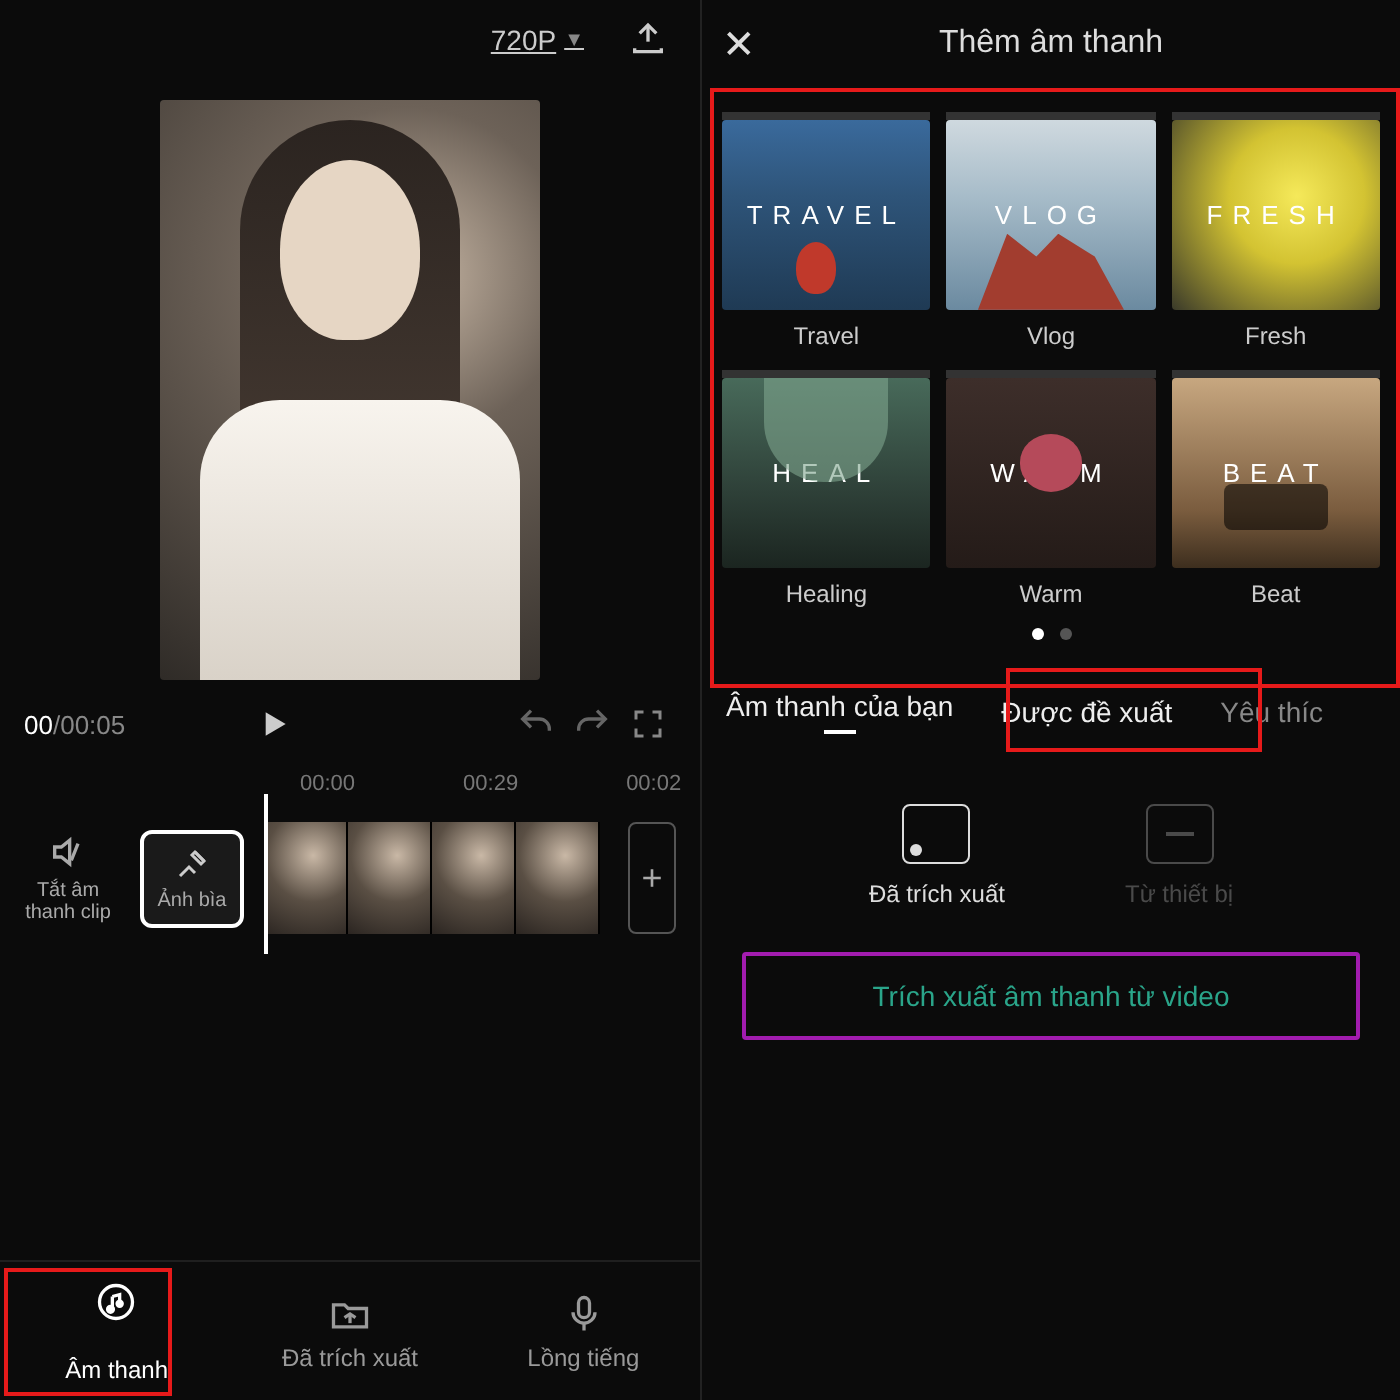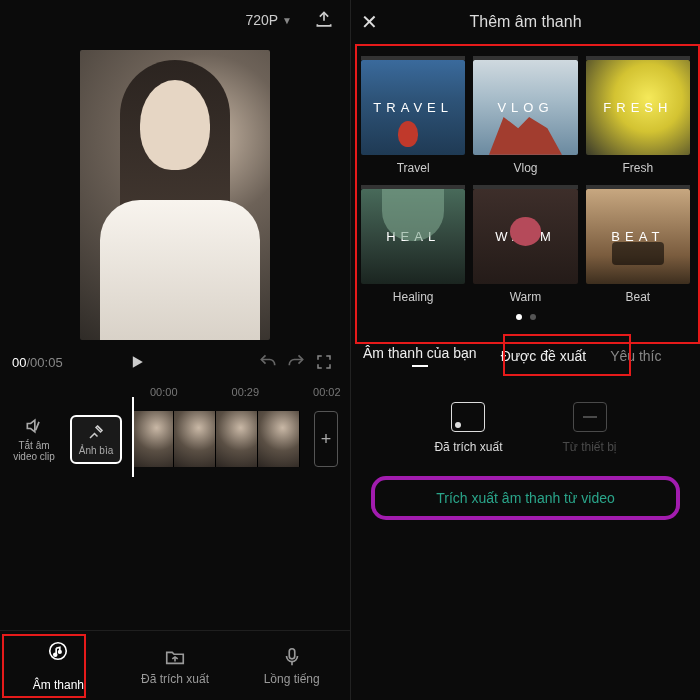--- a/index.html
+++ b/index.html
@@ -25,20 +25,21 @@
   
   .left-top {
     height: 40px;
     display: flex;
     align-items: center;
     justify-content: flex-end;
     padding: 0 12px;
     gap: 18px;
     color: #ccc;
     font-size: 14px;
+    text-decoration: underline;
   }
   .res-select { display: flex; align-items: center; gap: 4px; cursor: pointer; }
   .chev { font-size: 10px; color: #888; }
 
   
   .preview-wrap {
     flex: 0 0 auto;
     display: flex;
     justify-content: center;
     padding: 10px 0 4px 0;
@@ -310,23 +311,23 @@
     display:flex; align-items:flex-end; justify-content:flex-start;
     padding:3px;
   }
   .ext-opt.enabled { color:#ddd; }
   .ext-opt.disabled { color:#4a4a4a; }
   .note-dot { width:6px; height:6px; border-radius:50%; background:currentColor; }
   .minus { width:14px; height:2px; background:currentColor; margin:auto; }
 
   .extract-btn {
     margin: 6px 20px 0 20px;
-    border: 4px solid #a21caf;
+    border: 2px solid #a21caf;
     color: #2aa58a;
-    border-radius: 15px;
+    border-radius: 2px;
     height: 44px;
     display: flex;
     align-items: center;
     justify-content: center;
     font-size: 14px;
   }
 
   svg { display: block; }
 </style>
 </head>
@@ -393,21 +394,21 @@
       <span>00:00</span>
       <span>00:29</span>
       <span>00:02</span>
     </div>
     <div class="track-row">
       <div class="side-tool">
         <svg width="20" height="20" viewBox="0 0 24 24" fill="none" stroke="#aaa" stroke-width="2">
           <path d="M4 9v6h4l5 4V5L8 9H4z"></path>
             <path d="M18 7l-4 10"></path>
         </svg>
-        <span>Tắt âm video clip</span>
+        <span>Tắt âm thanh clip</span>
       </div>
       <div class="side-tool cover">
         <svg width="18" height="18" viewBox="0 0 24 24" fill="none" stroke="#ccc" stroke-width="2">
           <path d="M4 20l6-6 4 4"></path>
             <path d="M14 4l6 6"></path>
             <path d="M14 4l-2 2 6 6 2-2z"></path>
         </svg>
         <span>Ảnh bìa</span>
       </div>
       <div class="thumbs">

